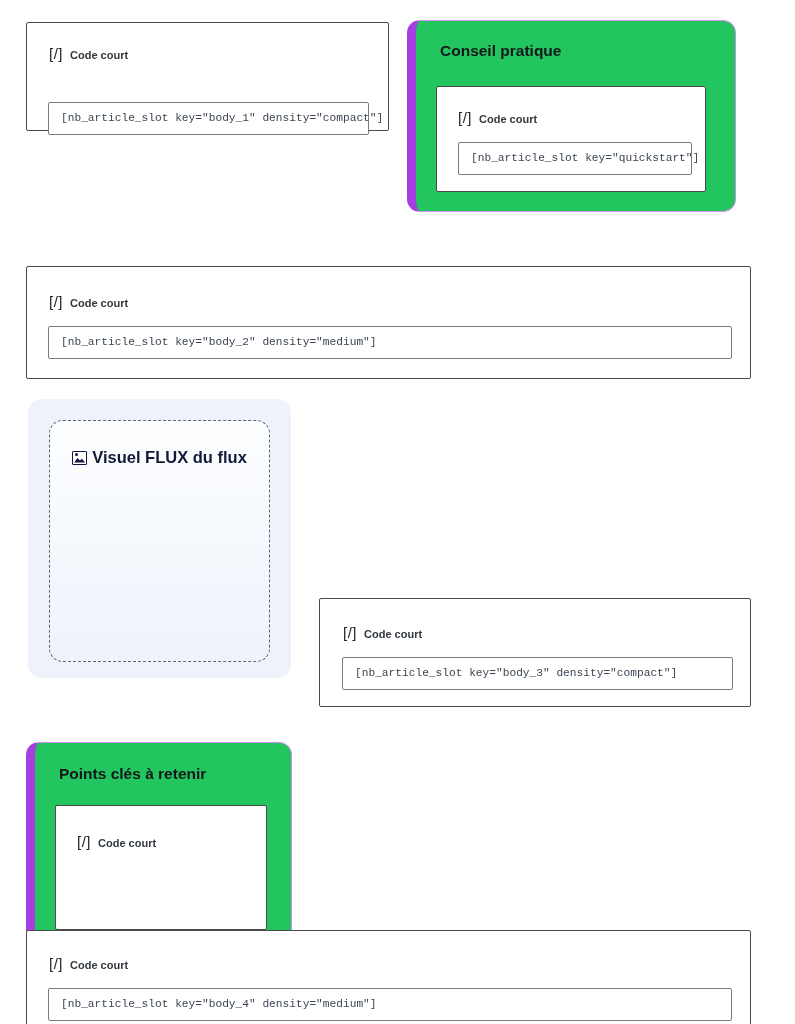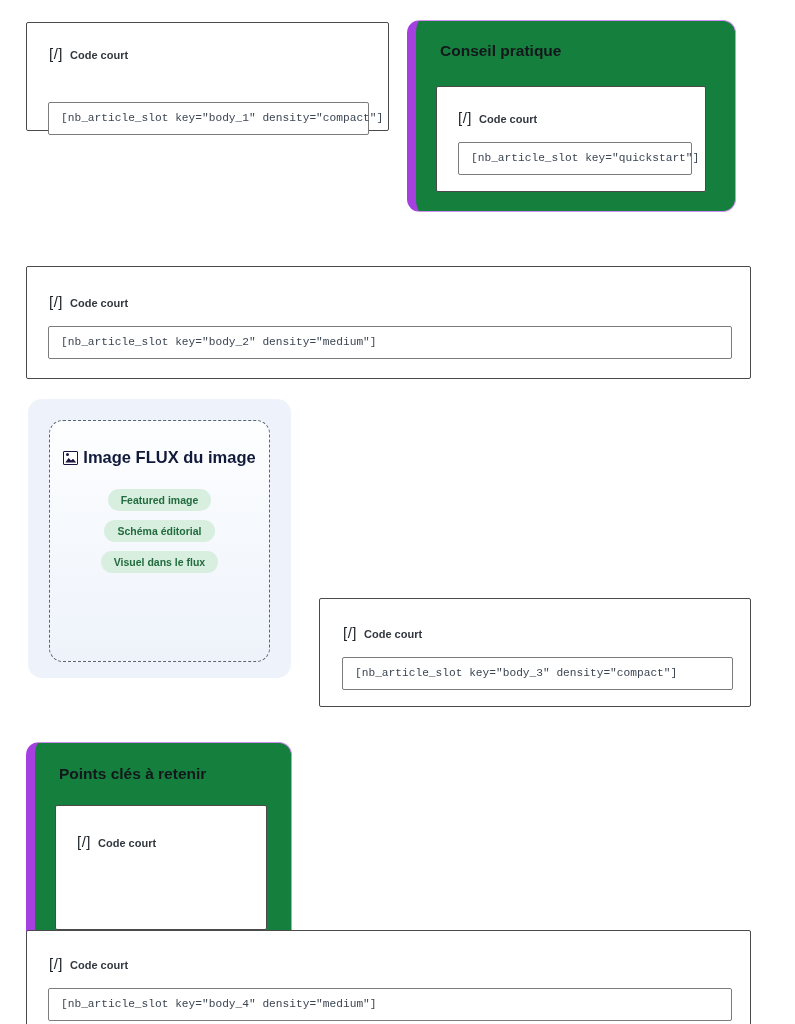--- a/index.html
+++ b/index.html
@@ -54,21 +54,21 @@
   .code-box .code-text {
     font-family: "Liberation Mono", monospace;
     font-size: 11.2px;
     color: #3b4552;
     white-space: pre;
     line-height: 1.35;
   }
 
   
   .callout {
-    background: #15803d;
+    background: #22c55e;
     border: 1.5px solid #cf8ef0;
     border-left: 9px solid #a63fe0;
     border-radius: 13px;
     box-sizing: border-box;
   }
   .callout-title {
     font-family: "Liberation Sans", sans-serif;
     font-weight: 700;
     font-size: 15.5px;
     color: #13171c;
@@ -176,26 +176,21 @@
   </div>
   <div class="code-box abs" style="left:21px; top:59px; width:684px; height:33px; padding:0 12px;">
     <span class="code-text">[nb_article_slot key="body_2" density="medium"]</span>
   </div>
 </div>
 
 <div class="abs img-outer" style="left:28px; top:399px; width:263px; height:279px;">
   <div class="abs img-inner" style="left:21px; top:21px; width:221px; height:242px; padding-top:27px;">
     <div class="img-title">
       <span class="pic-icon"></span>
-      <span>Image FLUX du image</span>
-    </div>
-    <div class="tags" style="margin-top:22px;">
-      <span class="tag">Featured image</span>
-      <span class="tag">Schéma éditorial</span>
-      <span class="tag">Visuel dans le flux</span>
+      <span>Visuel FLUX du flux</span>
     </div>
   </div>
 </div>
 
 <div class="abs code-card" style="left:319px; top:598px; width:432px; height:109px;">
   <div class="code-head abs" style="left:23px; top:25px;">
     <span class="brackets">[/]</span>
     <span class="code-label">Code court</span>
   </div>
   <div class="code-box abs" style="left:22px; top:58px; width:391px; height:33px; padding:0 12px;">

